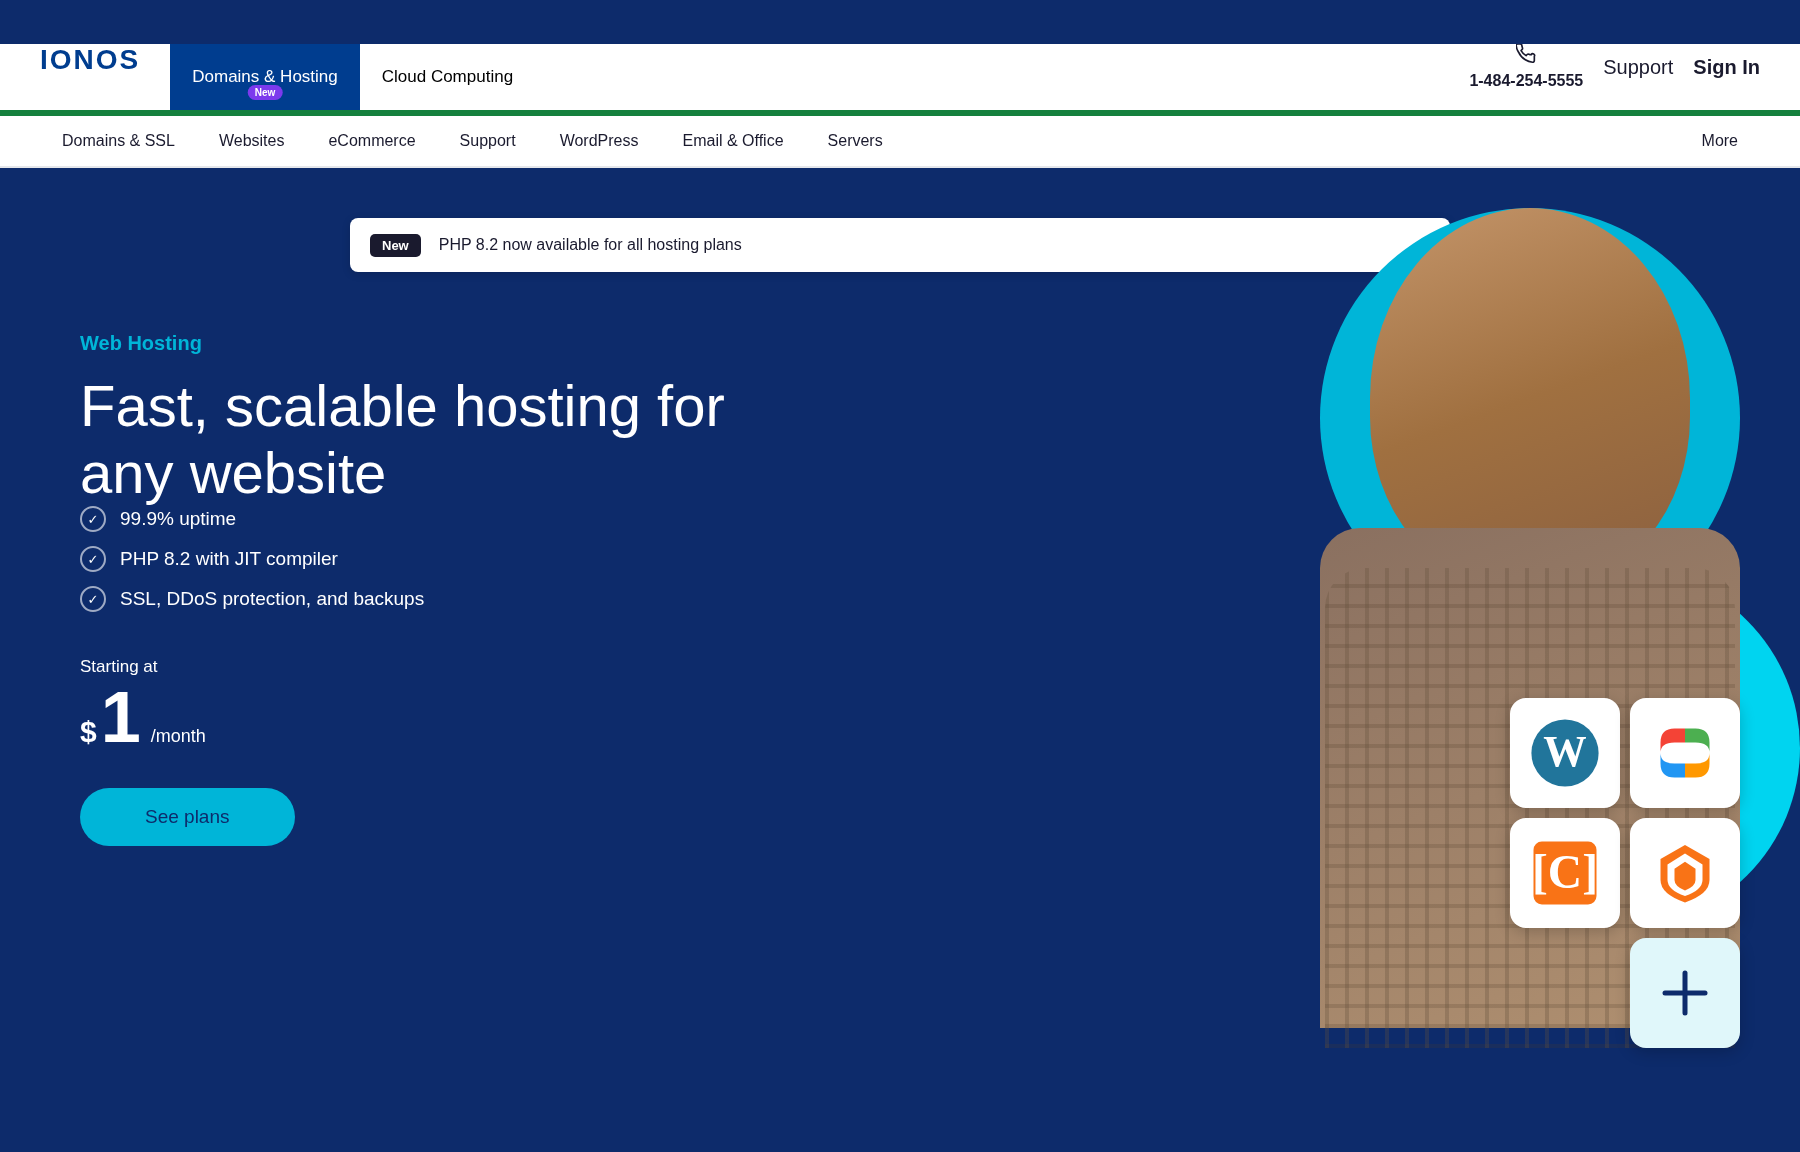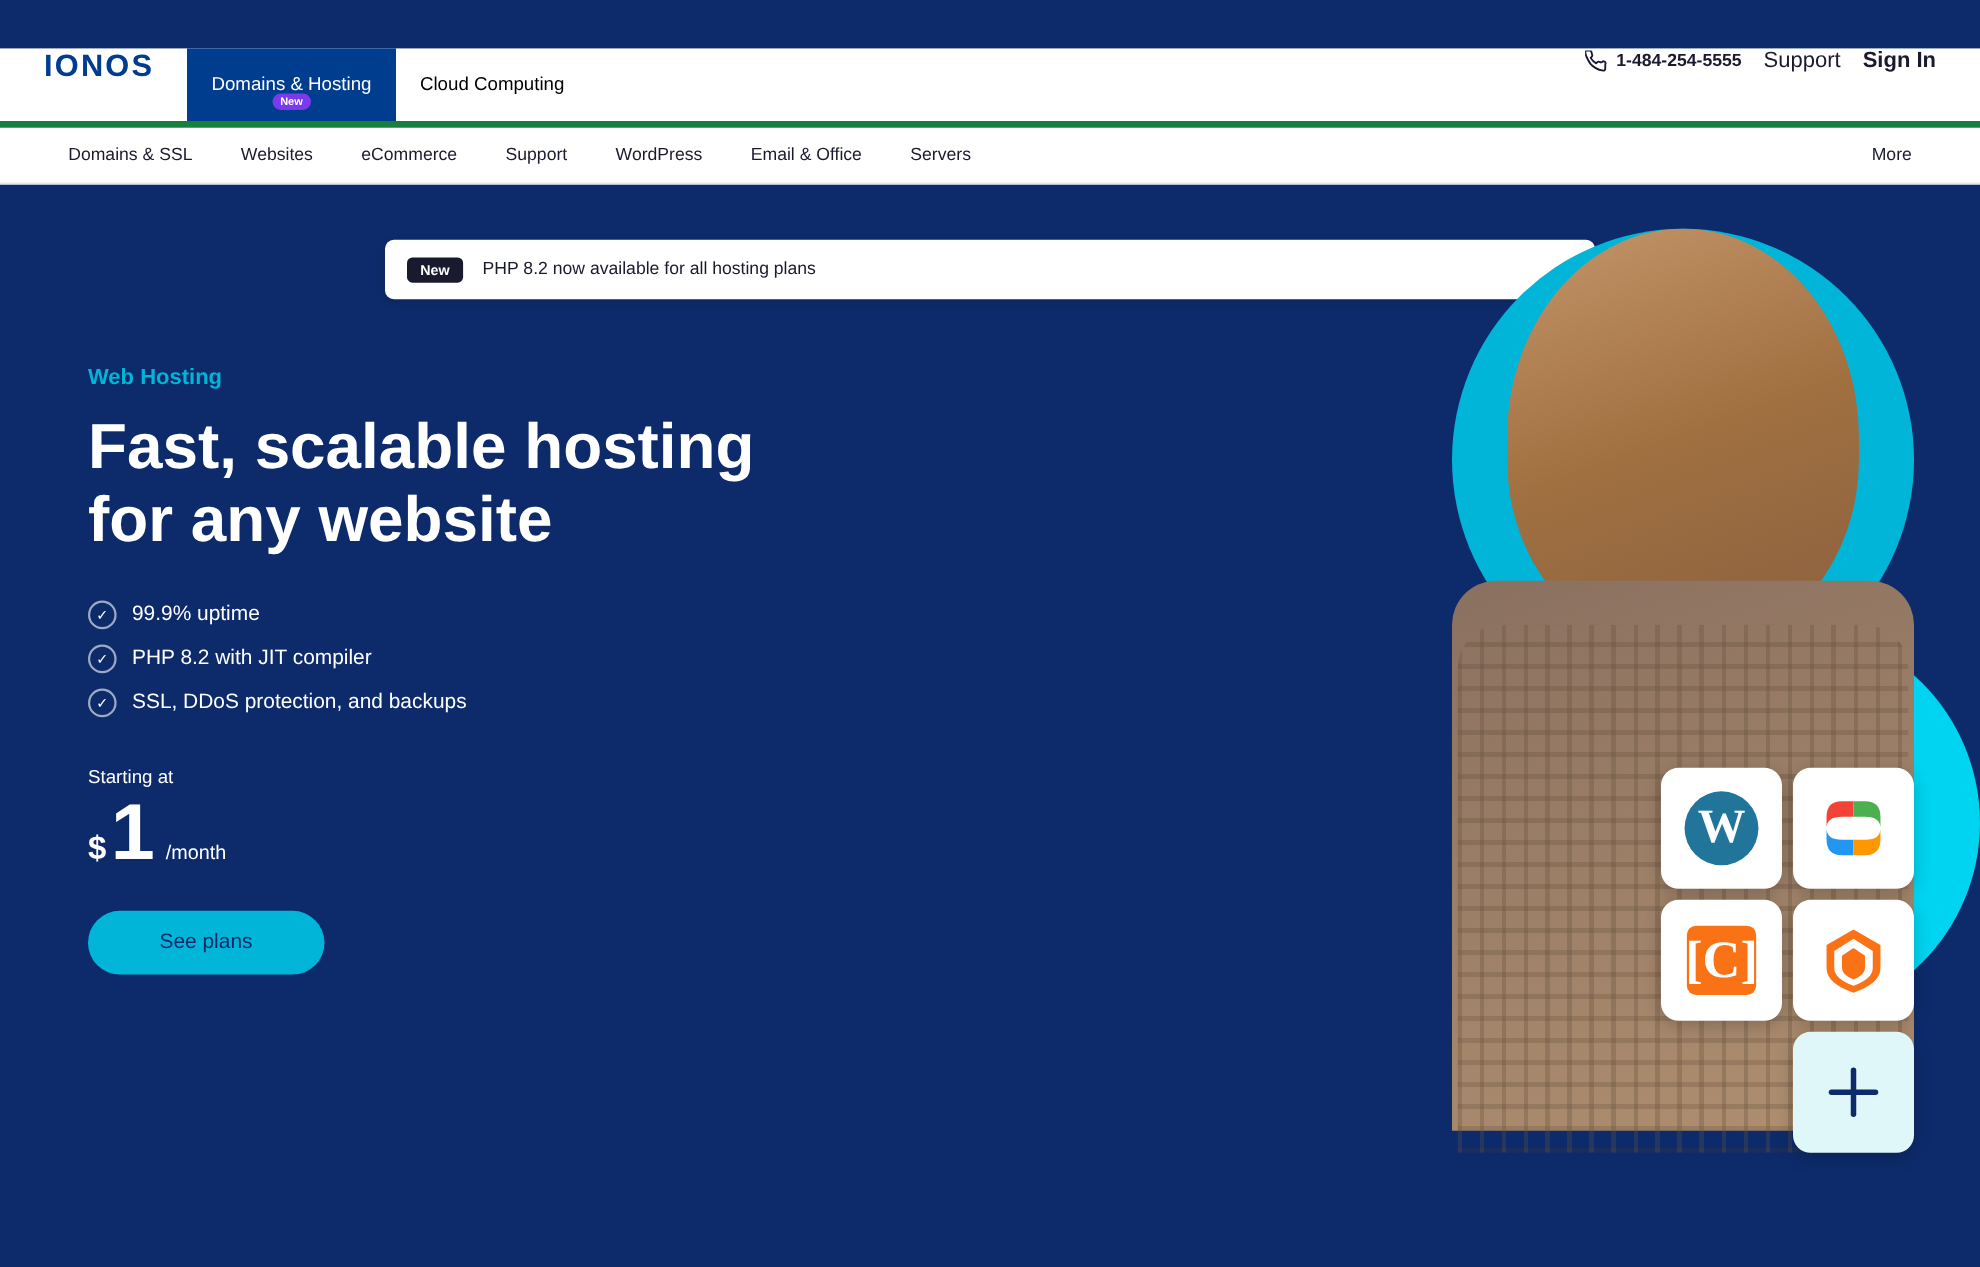--- a/index.html
+++ b/index.html
@@ -66,20 +66,21 @@
       margin-left: auto;
     }
     .phone-area {
       display: flex;
       align-items: center;
       gap: 8px;
       font-size: 16px;
       font-weight: 600;
       color: #1a1a2e;
       cursor: pointer;
+      flex-direction: column;
     }
     .phone-icon {
       width: 20px;
       height: 20px;
     }
     .support-link {
       font-size: 20px;
       color: #1a1a2e;
       cursor: pointer;
       font-weight: 500;
@@ -169,23 +170,22 @@
     }
     .hero-subtitle {
       color: #00b5d8;
       font-size: 20px;
       font-weight: 600;
       margin-bottom: 18px;
     }
     .hero-title {
       color: #ffffff;
       font-size: 58px;
-      font-weight: 700;
+      font-weight: 400;
       line-height: 1.15;
-      margin-bottom: 40px;
     }
     .feature-list {
       list-style: none;
       margin-bottom: 45px;
     }
     .feature-list li {
       display: flex;
       align-items: center;
       gap: 14px;
       color: #ffffff;

